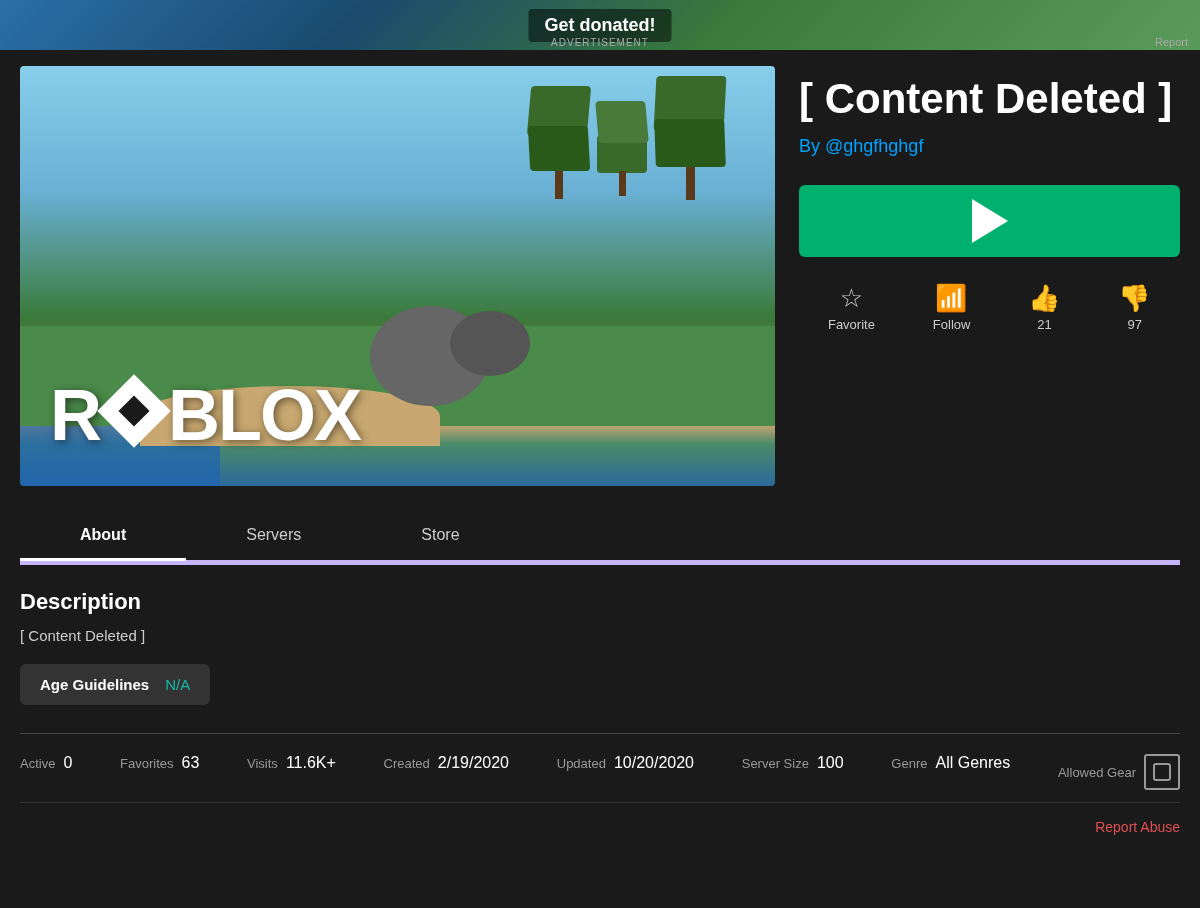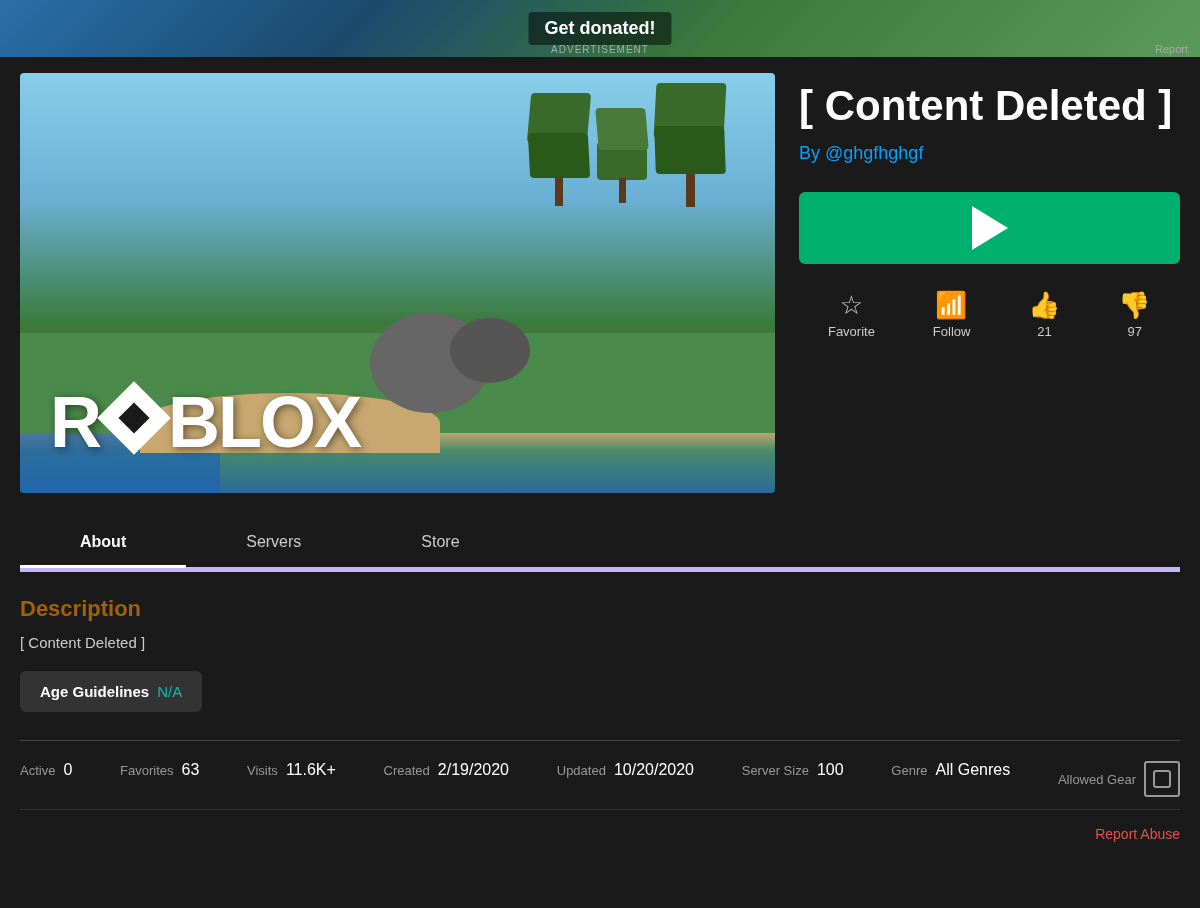--- a/index.html
+++ b/index.html
@@ -8,21 +8,21 @@
       color: #ffffff;
       font-family: 'Arial', sans-serif;
       min-height: 908px;
       width: 1200px;
       overflow-x: hidden;
     }
 
     
     .ad-banner {
       width: 100%;
-      height: 57px;
+      height: 50px;
       background: linear-gradient(135deg, #2a6fa8 0%, #1a4a6e 30%, #3a7a3a 60%, #5a9a5a 100%);
       position: relative;
       display: flex;
       align-items: center;
       justify-content: center;
       overflow: hidden;
     }
     .ad-banner-content {
       background: rgba(0,0,0,0.5);
       color: white;
@@ -218,34 +218,34 @@
     }
 
     
     .about-section {
       padding: 24px 0;
     }
 
     .section-title {
       font-size: 22px;
       font-weight: 900;
-      color: #a16207;
+      color: #ffffff;
       margin-bottom: 12px;
     }
 
     .description-text {
       font-size: 15px;
       color: #cccccc;
       margin-bottom: 20px;
     }
 
     .age-badge {
       display: inline-flex;
       align-items: center;
-      gap: 8px;
+      gap: 16px;
       background: #333333;
       border-radius: 6px;
       padding: 12px 20px;
       font-size: 15px;
       font-weight: bold;
       color: #ffffff;
       margin-bottom: 28px;
     }
 
     .age-badge .na {

